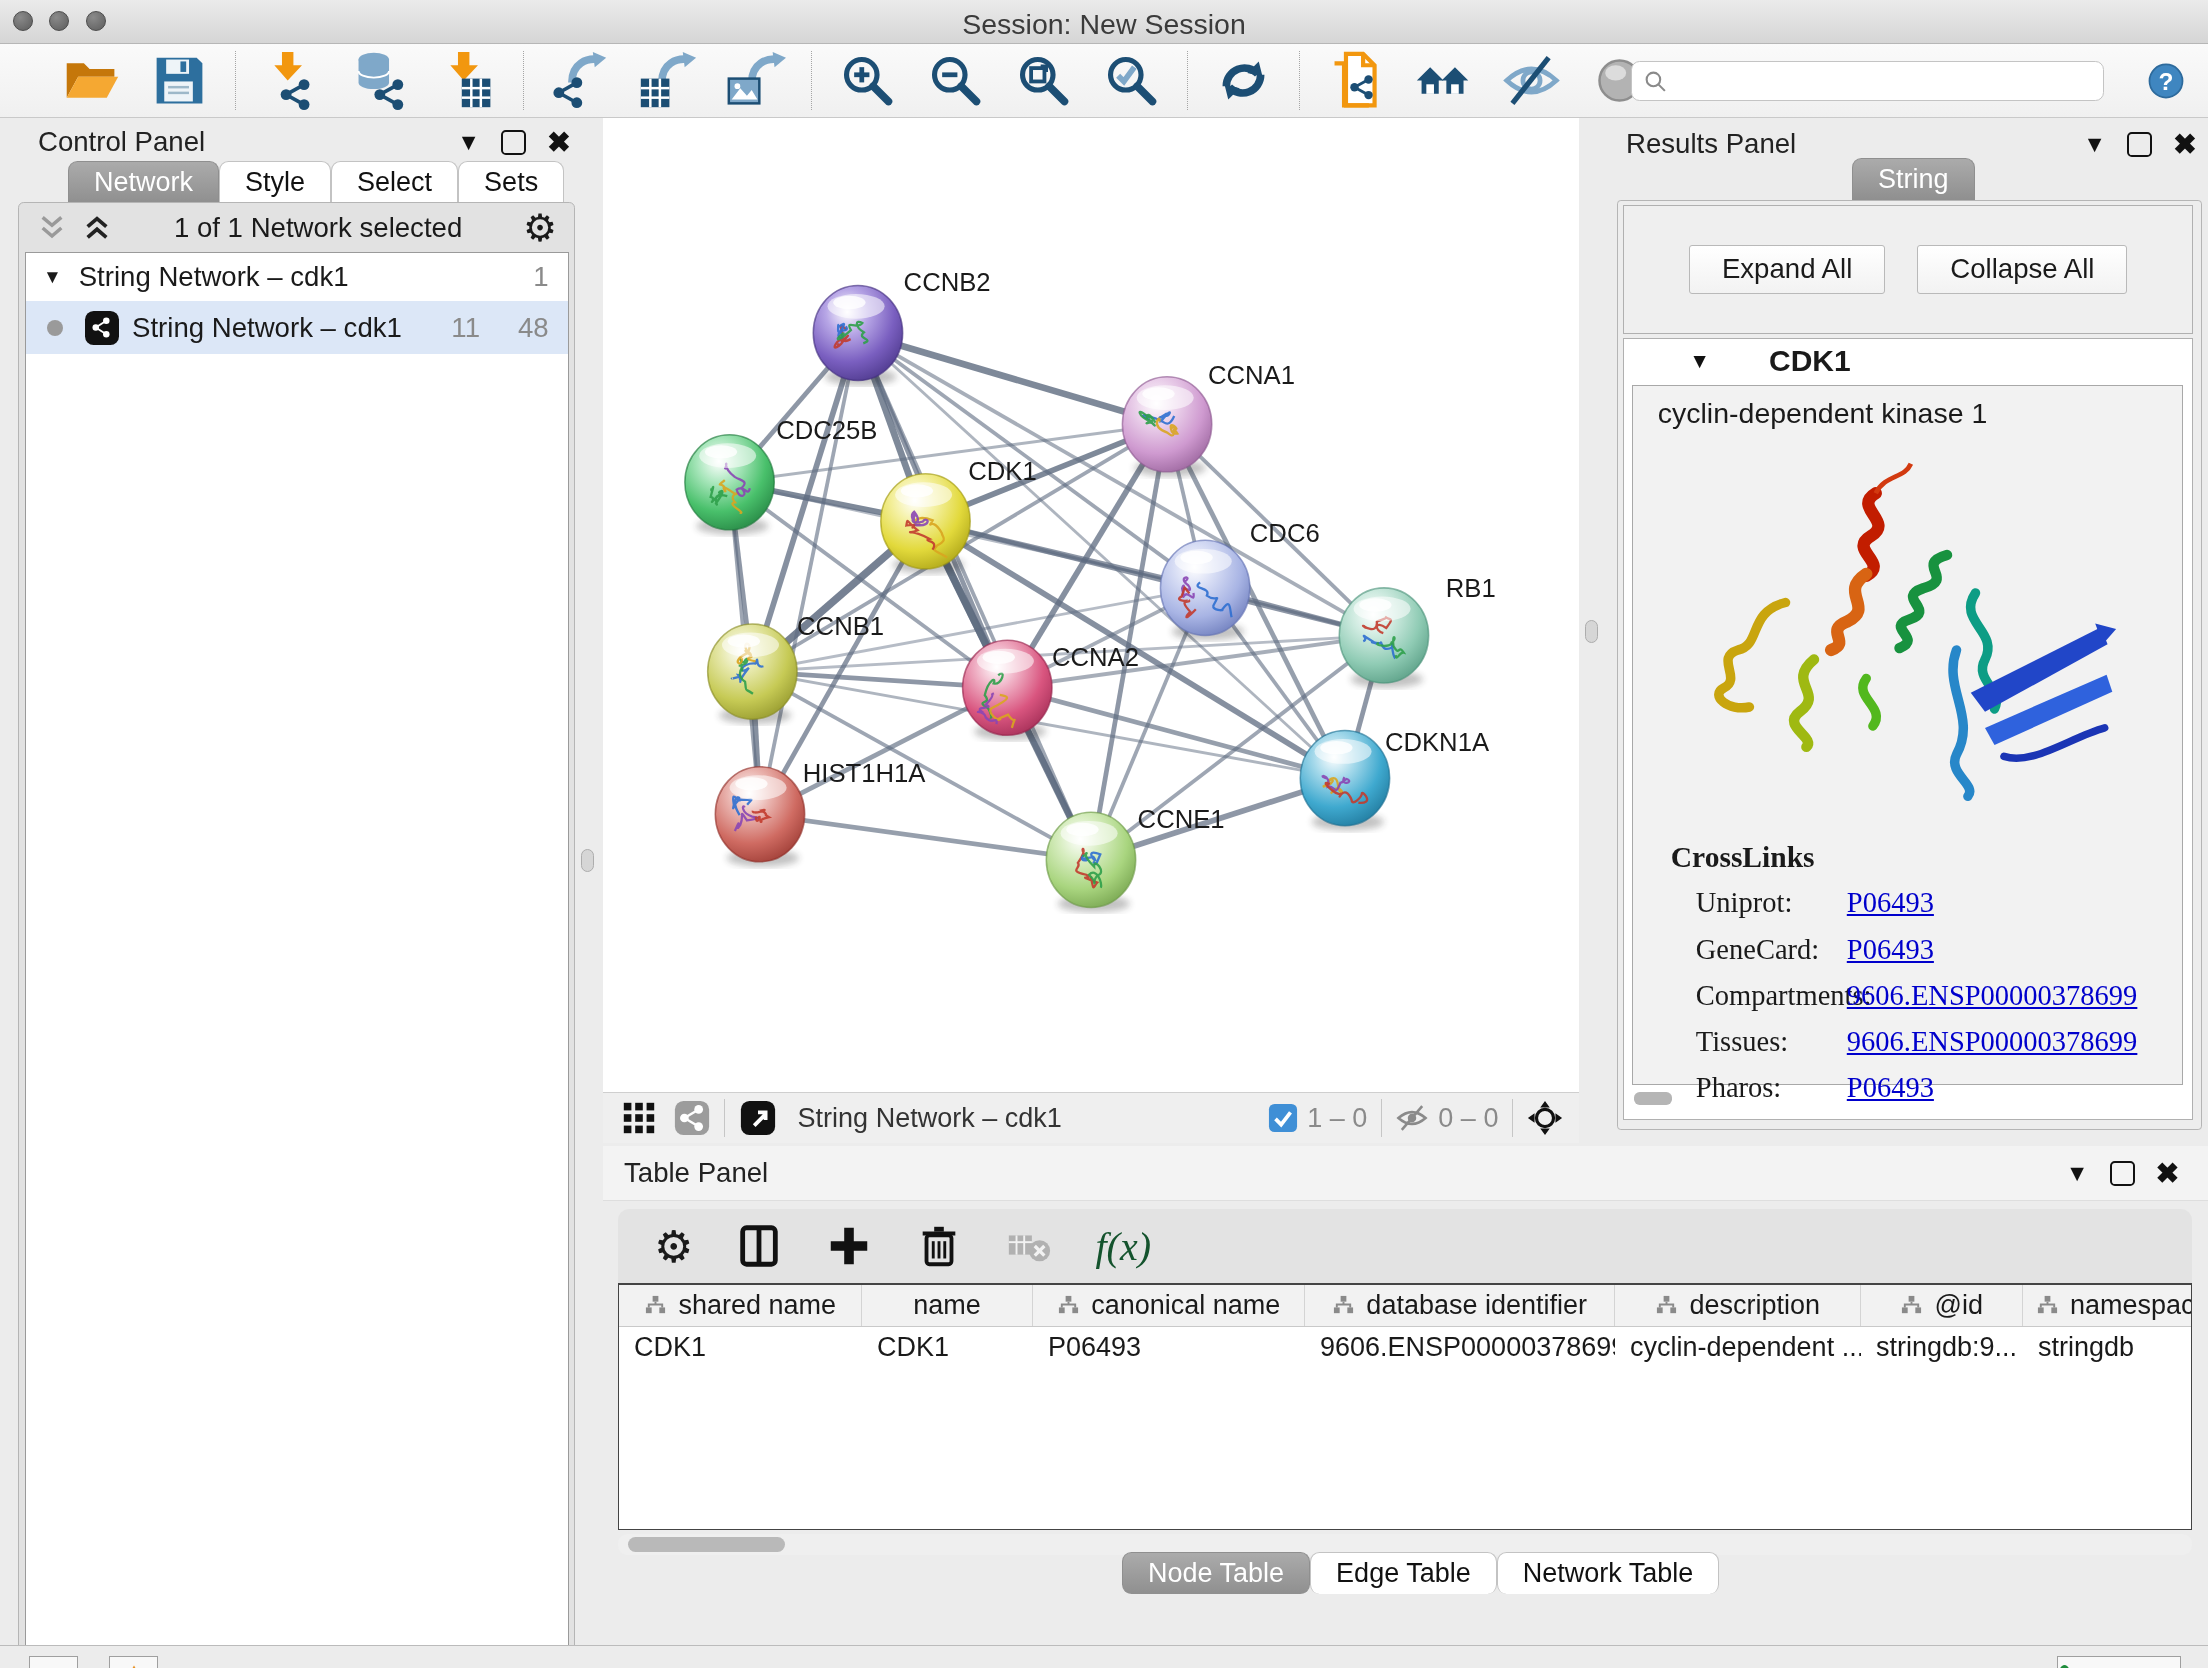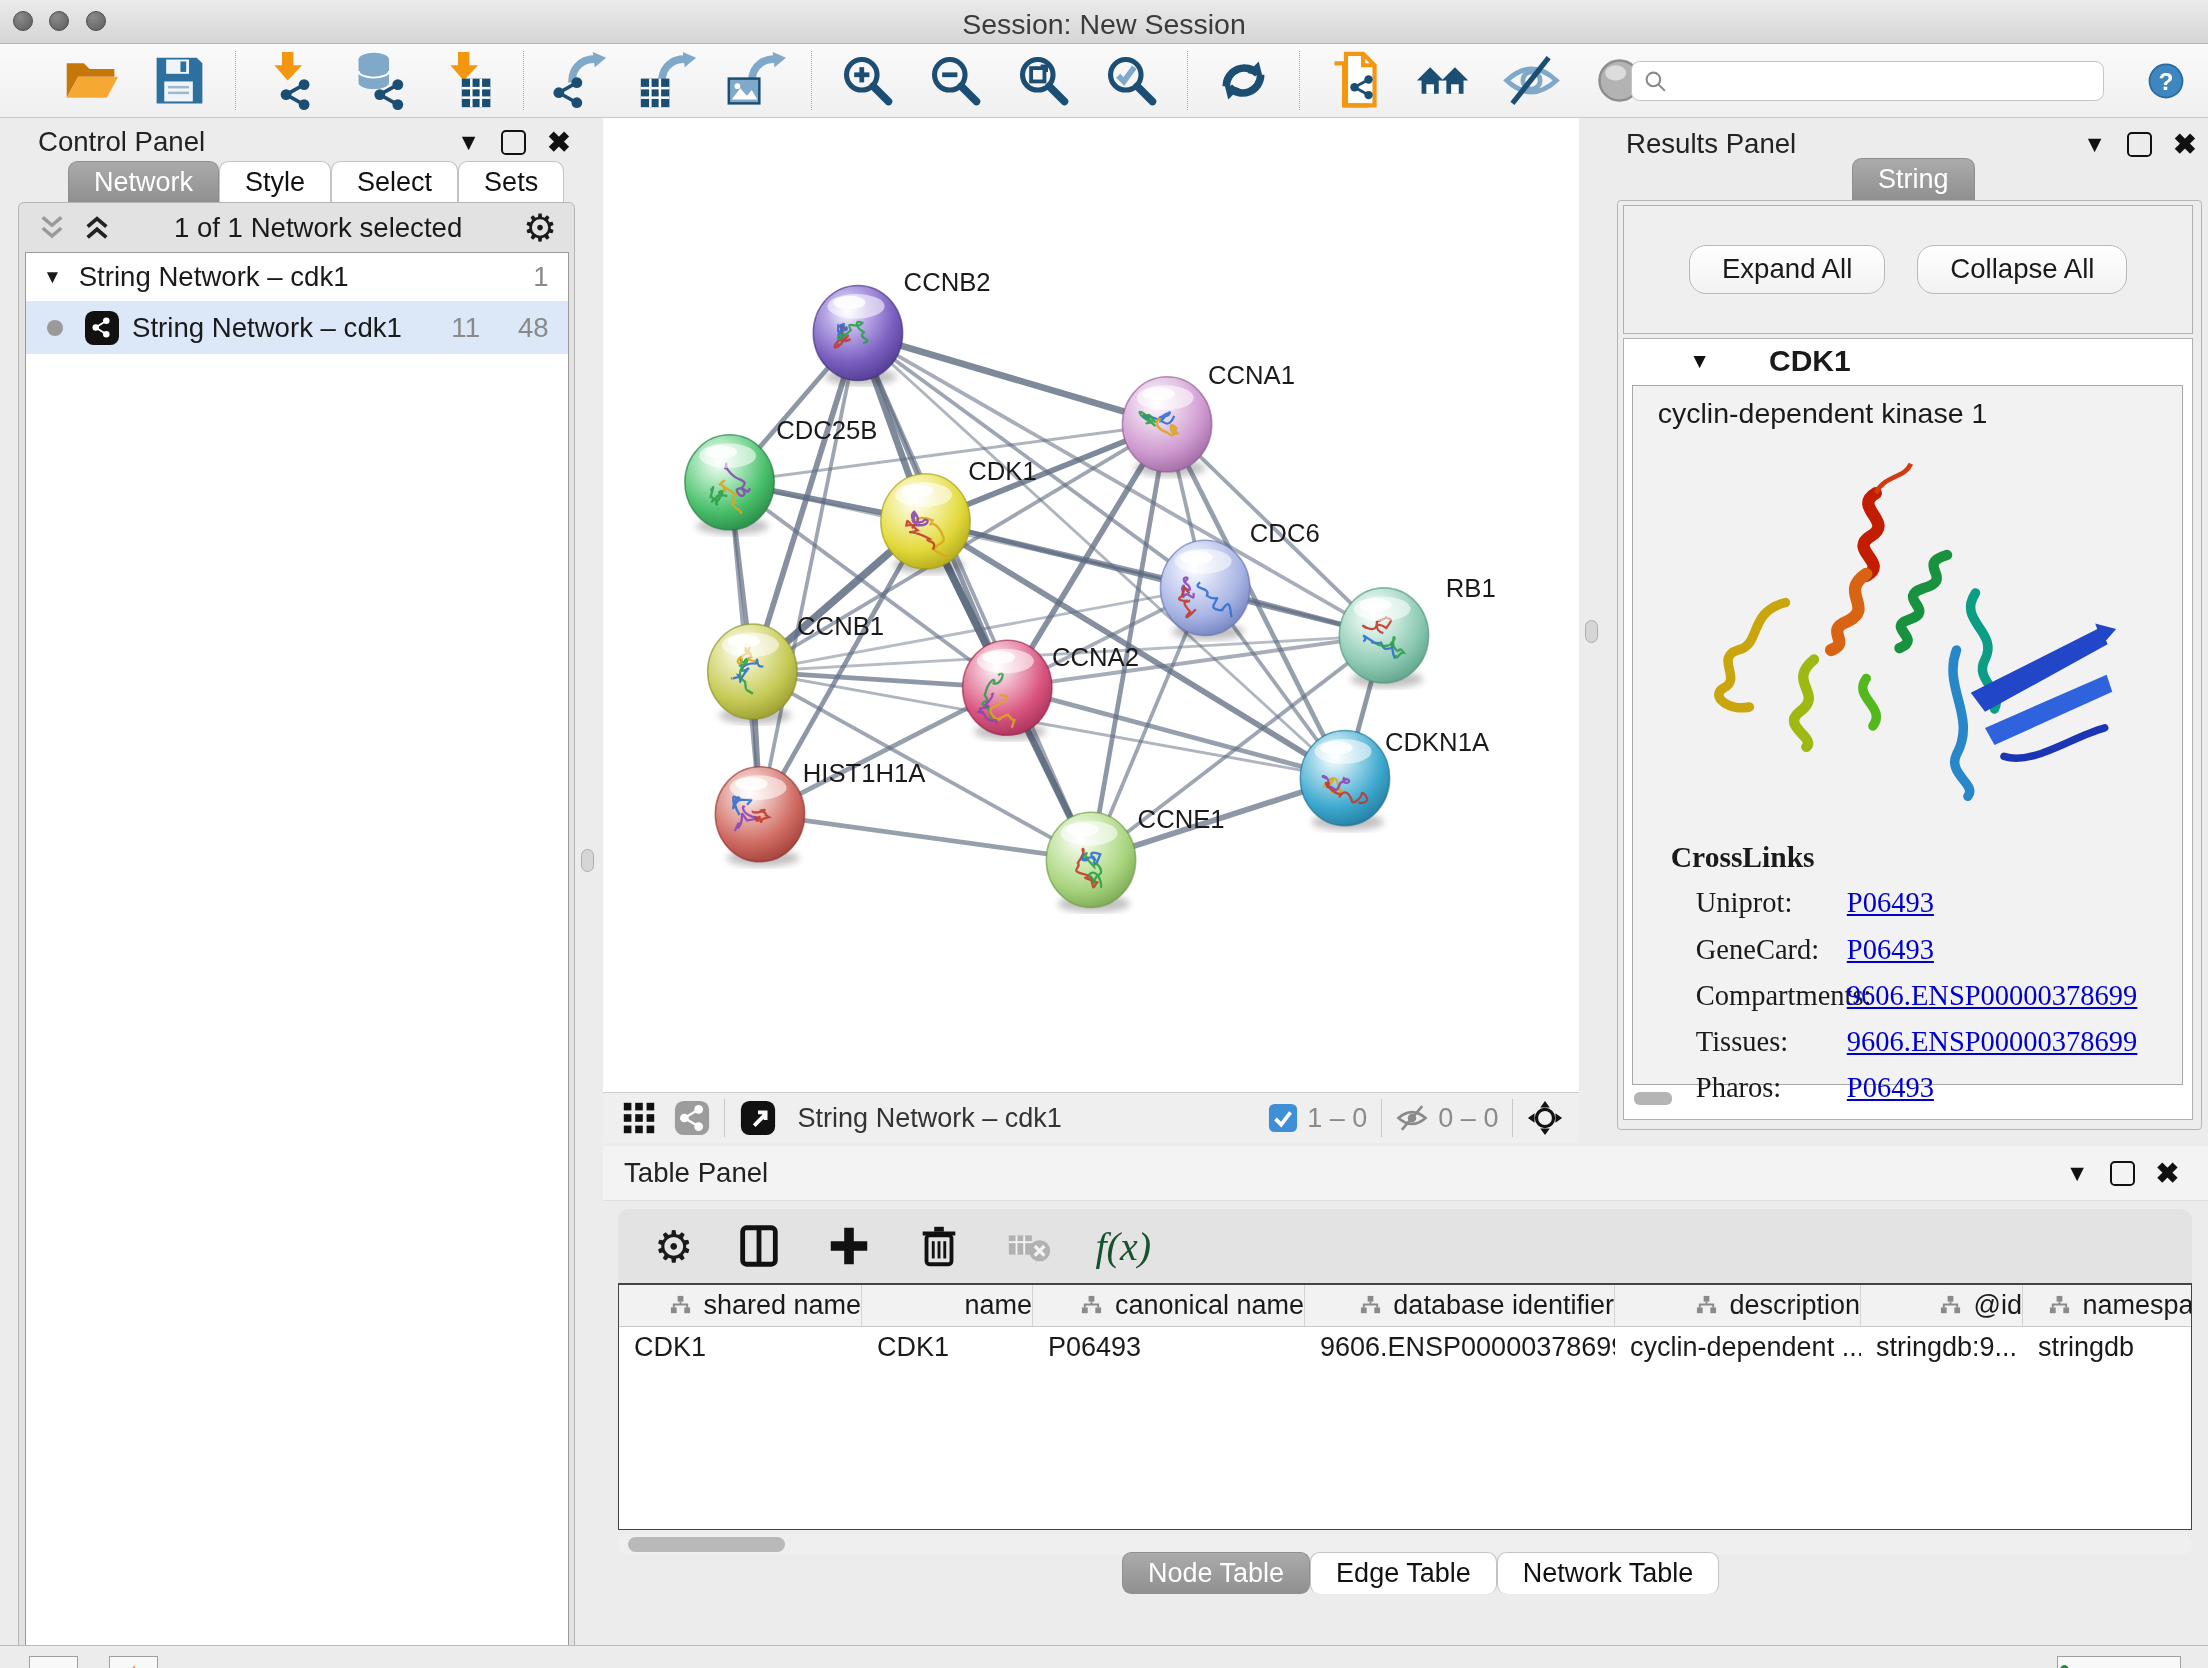--- a/index.html
+++ b/index.html
@@ -65,21 +65,21 @@
   .knob { background:#d6d6d6; border:1px solid #adadad; border-radius:7.6px; }
 
   
   #results-panel { left:1607px; top:118px; width:601px; height:1028px; background:#ececec; }
   #rp-tab { left:245px; top:40px; }
   #rp-outer { left:9.5px; top:82px; width:585px; height:930px; border:1.9px solid #b5b5b5;
     border-radius:3.8px; background:#ededed; }
   #rp-buttons { left:5.7px; top:3.8px; width:570px; height:129px; border:1.9px solid #b0b0b0; background:#efefef;
     display:flex; align-items:center; justify-content:center; gap:32px; }
   .rp-btn { height:49px; padding:0 32px; background:linear-gradient(#ffffff,#f2f2f2);
-    border:1px solid #b9b9b9; border-radius:17px; font-size:27.6px; display:flex; align-items:center; }
+    border:1px solid #b9b9b9; border-radius:3px; font-size:27.6px; display:flex; align-items:center; }
   #rp-list { left:5.7px; top:137px; width:570px; height:782px; background:#fff; border:1.9px solid #b0b0b0; }
   #rp-entry-head { display:flex; align-items:center; height:44px; padding-left:65px; gap:59px; }
   #rp-entry-head .gene { font-size:30px; font-weight:bold; }
   #rp-entry-box { left:7.6px; top:46px; width:551px; height:700px; border:1px solid #a8a8a8; background:#f2f2f2; }
   #rp-desc { padding:11.4px 0 0 25px; font-size:28.5px; }
   #ribbon { left:38px; top:55px; width:476px; height:380px; }
   #crosslinks { left:38px; top:455px; font-family:"Liberation Serif", serif; font-size:28.5px; }
   #crosslinks .cl-title { font-weight:bold; font-size:29.5px; margin-bottom:13.3px; }
   .cl-row { display:flex; margin-bottom:14.3px; }
   .cl-label { width:176px; padding-left:25px; }
@@ -91,21 +91,21 @@
   #tp-header { left:0; top:0; width:100%; height:55px; background:#f3f3f3; border-bottom:1px solid #dedede;
     display:flex; align-items:center; padding:0 21px; }
   #tp-toolbar { left:15px; top:63px; width:1574px; height:74px; background:#e3e3e3; border-radius:11.4px 11.4px 0 0;
     display:flex; align-items:center; gap:42px; padding-left:36px; }
   .tp-icon { width:48px; height:48px; display:flex; align-items:center; justify-content:center; }
   .tp-icon svg { width:100%; height:100%; }
   #fx-icon { font-family:"Liberation Serif", serif; font-style:italic; font-size:40px; color:#14532d; }
   #tp-table { left:15px; top:137px; width:1574px; height:247px; background:#fff;
     border:1.9px solid #444; border-top:2.9px solid #444; overflow:hidden; }
   #tp-head-row { display:flex; height:42px; background:#f2f2f2; border-bottom:1px solid #c9c9c9; }
-  .th { display:flex; align-items:center; justify-content:flex-end; gap:11.4px; font-size:27px;
+  .th { display:flex; align-items:center; justify-content:center; gap:11.4px; font-size:27px;
     border-right:1px solid #d4d4d4; overflow:hidden; white-space:nowrap; flex:none; }
   .th svg { width:23px; height:23px; flex:none; }
   .tr { display:flex; height:40px; }
   .td { font-size:27px; padding-left:15px; display:flex; align-items:center;
     overflow:hidden; white-space:nowrap; flex:none; }
   #tp-hscroll { left:15px; top:388px; width:1574px; height:21px; background:#efefef; border-radius:9.5px; }
   #tp-hthumb { left:9.5px; top:2.9px; width:157px; height:15px; background:#b9b9b9; border-radius:7.6px; }
   #tp-tabs { left:519px; top:406px; display:flex; }
   #tp-tabs .tab { border-radius:9.5px; height:42px; }
   #tp-tabs .tab.active { border-radius:9.5px; }

